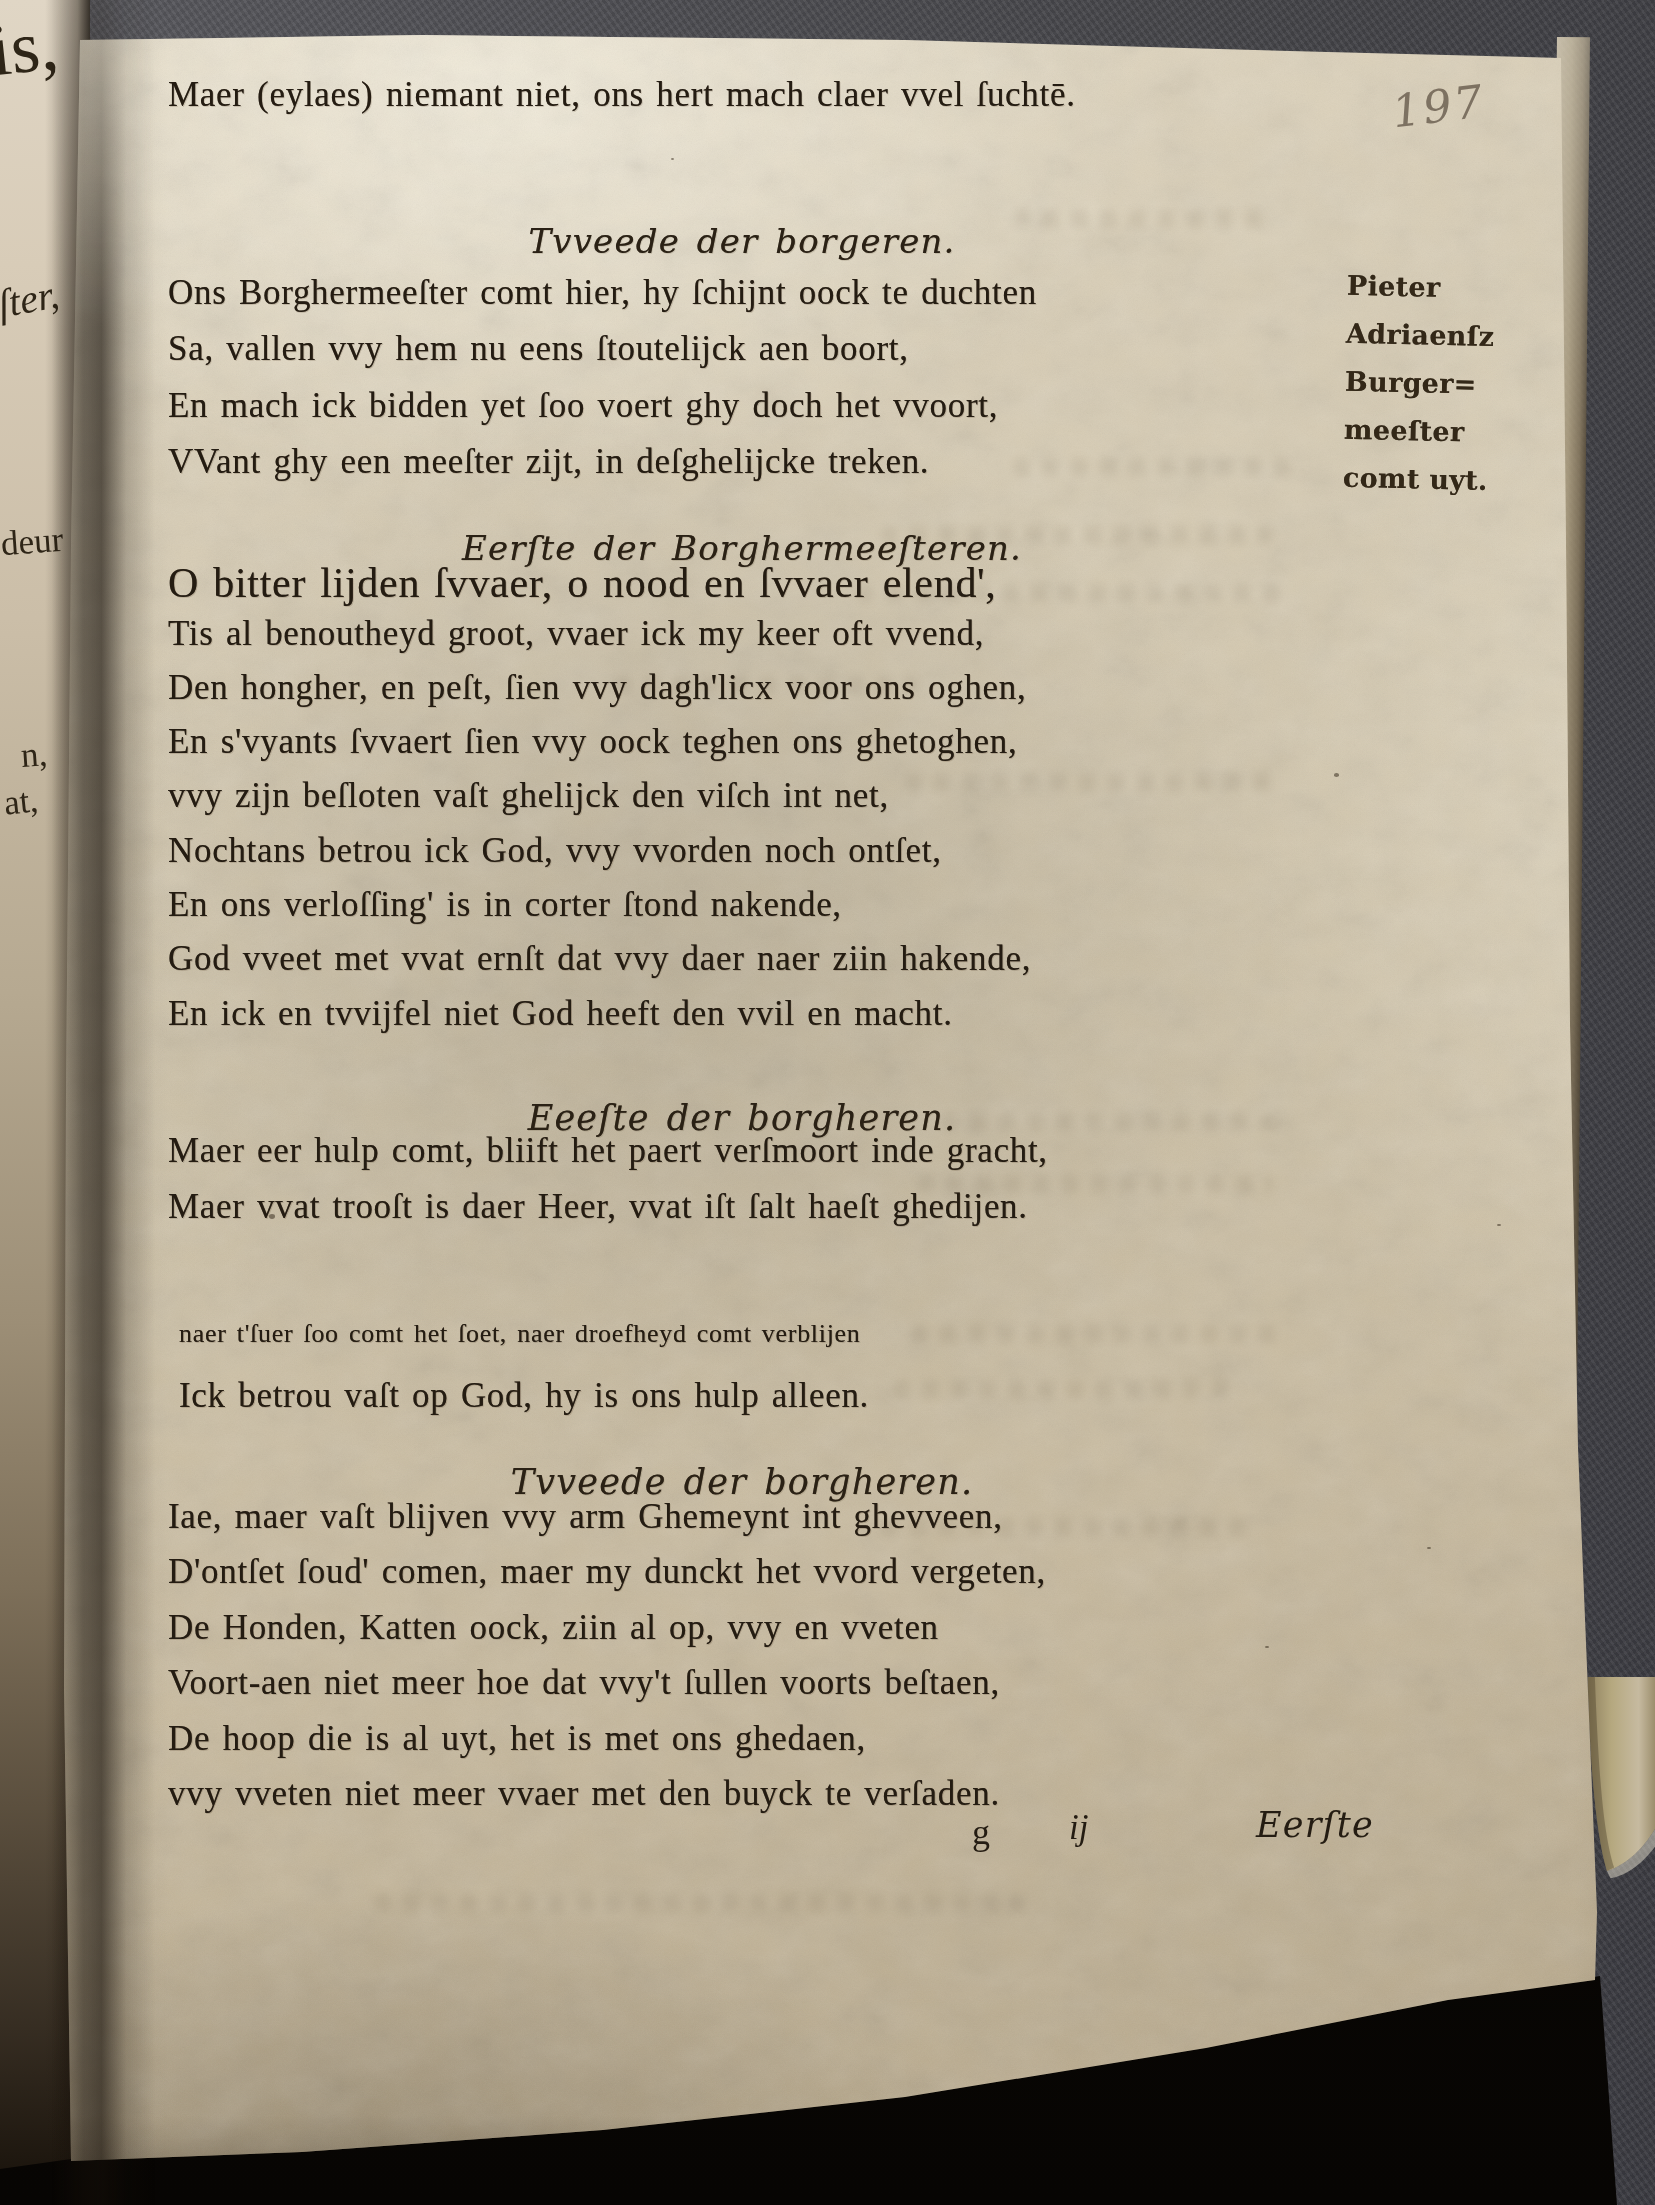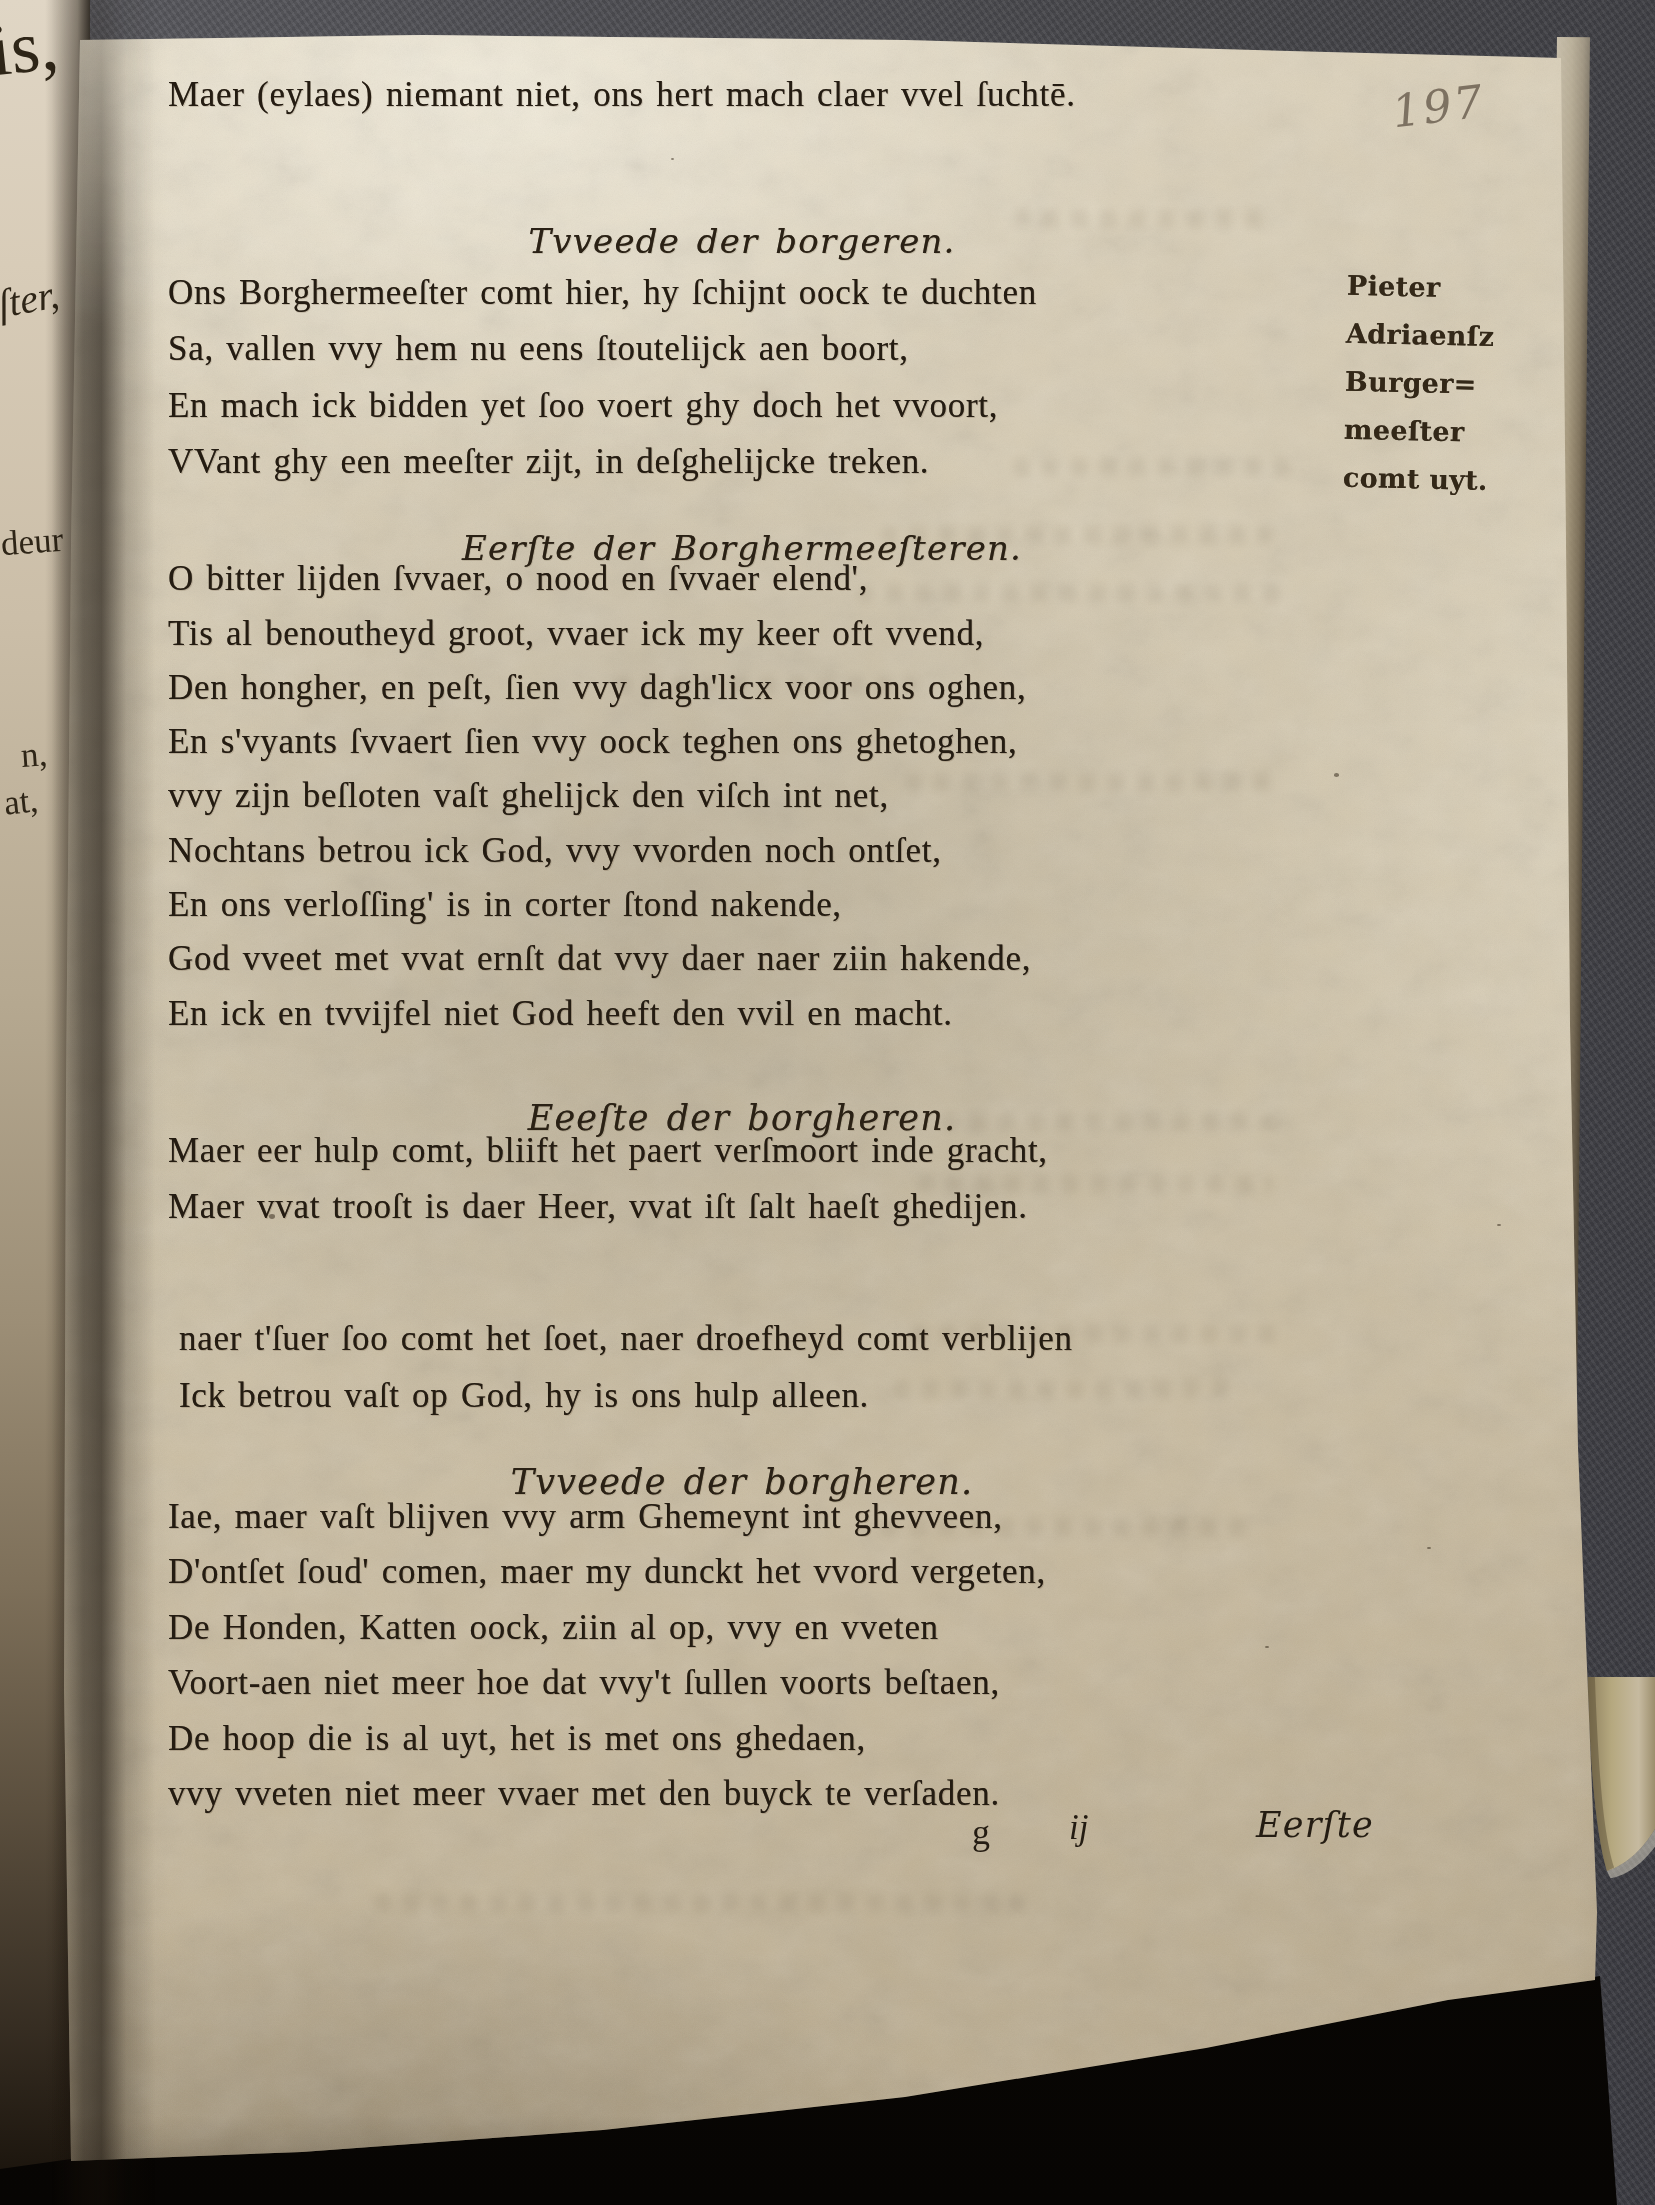--- a/index.html
+++ b/index.html
@@ -191,33 +191,33 @@
         <span style="left:1069px;top:1808px;font-size:35px;font-style:italic;">ij</span>
         <span style="left:1256px;top:1805px;font-size:35px;font-style:italic;font-family:'DejaVu Serif',serif;letter-spacing:1.2px;">Eerſte</span>
       </div>
     <div class="single-line" style="top: 55px; left: 168px; font-size: 35px;">Maer (eylaes) niemant niet, ons hert mach claer vvel ſuchtē.</div>
         <div class="heading" style="top: 173px; font-size: 34px;">Tvveede der borgeren.</div>
         <div class="poem-line" style="top: 253px; left: 168px; font-size: 35px;">Ons Borghermeeſter comt hier, hy ſchijnt oock te duchten</div>
         <div class="poem-line" style="top: 309px; left: 168px; font-size: 35px;">Sa, vallen vvy hem nu eens ſtoutelijck aen boort,</div>
         <div class="poem-line" style="top: 366px; left: 168px; font-size: 35px;">En mach ick bidden yet ſoo voert ghy doch het vvoort,</div>
         <div class="poem-line" style="top: 422px; left: 168px; font-size: 35px;">VVant ghy een meeſter zijt, in deſghelijcke treken.</div>
         <div class="heading" style="top: 480px; font-size: 34px;">Eerſte der Borghermeeſteren.</div>
-        <div class="poem-line" style="top: 539px; left: 168px; font-size: 35px;">O bitter lijden ſvvaer, o nood en ſvvaer elend',</div>
+        <div class="poem-line" style="top: 539px; left: 168px; font-size: 42px;">O bitter lijden ſvvaer, o nood en ſvvaer elend',</div>
         <div class="poem-line" style="top: 594px; left: 168px; font-size: 35px;">Tis al benoutheyd groot, vvaer ick my keer oft vvend,</div>
         <div class="poem-line" style="top: 648px; left: 168px; font-size: 35px;">Den hongher, en peſt, ſien vvy dagh'licx voor ons oghen,</div>
         <div class="poem-line" style="top: 702px; left: 168px; font-size: 35px;">En s'vyants ſvvaert ſien vvy oock teghen ons ghetoghen,</div>
         <div class="poem-line" style="top: 756px; left: 168px; font-size: 35px;">vvy zijn beſloten vaſt ghelijck den viſch int net,</div>
         <div class="poem-line" style="top: 811px; left: 168px; font-size: 35px;">Nochtans betrou ick God, vvy vvorden noch ontſet,</div>
         <div class="poem-line" style="top: 865px; left: 168px; font-size: 35px;">En ons verloſſing' is in corter ſtond nakende,</div>
         <div class="poem-line" style="top: 919px; left: 168px; font-size: 35px;">God vveet met vvat ernſt dat vvy daer naer ziin hakende,</div>
         <div class="poem-line" style="top: 974px; left: 168px; font-size: 35px;">En ick en tvvijfel niet God heeft den vvil en macht.</div>
         <div class="heading" style="top: 1050px; font-size: 35px;">Eeeſte der borgheren.</div>
         <div class="poem-line" style="top: 1111px; left: 168px; font-size: 35px;">Maer eer hulp comt, bliift het paert verſmoort inde gracht,</div>
         <div class="poem-line" style="top: 1167px; left: 168px; font-size: 35px;">Maer vvat trooſt is daer Heer, vvat iſt ſalt haeſt ghedijen.</div>
-        <div class="poem-line" style="top: 1299px; left: 179px; font-size: 35px;">naer t'ſuer ſoo comt het ſoet, naer droefheyd comt verblijen</div>
+        <div class="poem-line" style="top: 1299px; left: 179px; font-size: 26px;">naer t'ſuer ſoo comt het ſoet, naer droefheyd comt verblijen</div>
         <div class="poem-line" style="top: 1356px; left: 179px; font-size: 35px;">Ick betrou vaſt op God, hy is ons hulp alleen.</div>
         <div class="heading" style="top: 1414px; font-size: 35px;">Tvveede der borgheren.</div>
         <div class="poem-line" style="top: 1477px; left: 168px; font-size: 35px;">Iae, maer vaſt blijven vvy arm Ghemeynt int ghevveen,</div>
         <div class="poem-line" style="top: 1532px; left: 168px; font-size: 35px;">D'ontſet ſoud' comen, maer my dunckt het vvord vergeten,</div>
         <div class="poem-line" style="top: 1588px; left: 168px; font-size: 35px;">De Honden, Katten oock, ziin al op, vvy en vveten</div>
         <div class="poem-line" style="top: 1643px; left: 168px; font-size: 35px;">Voort-aen niet meer hoe dat vvy't ſullen voorts beſtaen,</div>
         <div class="poem-line" style="top: 1699px; left: 168px; font-size: 35px;">De hoop die is al uyt, het is met ons ghedaen,</div>
         <div class="poem-line" style="top: 1754px; left: 168px; font-size: 35px;">vvy vveten niet meer vvaer met den buyck te verſaden.</div>
       </div>
   </div>

